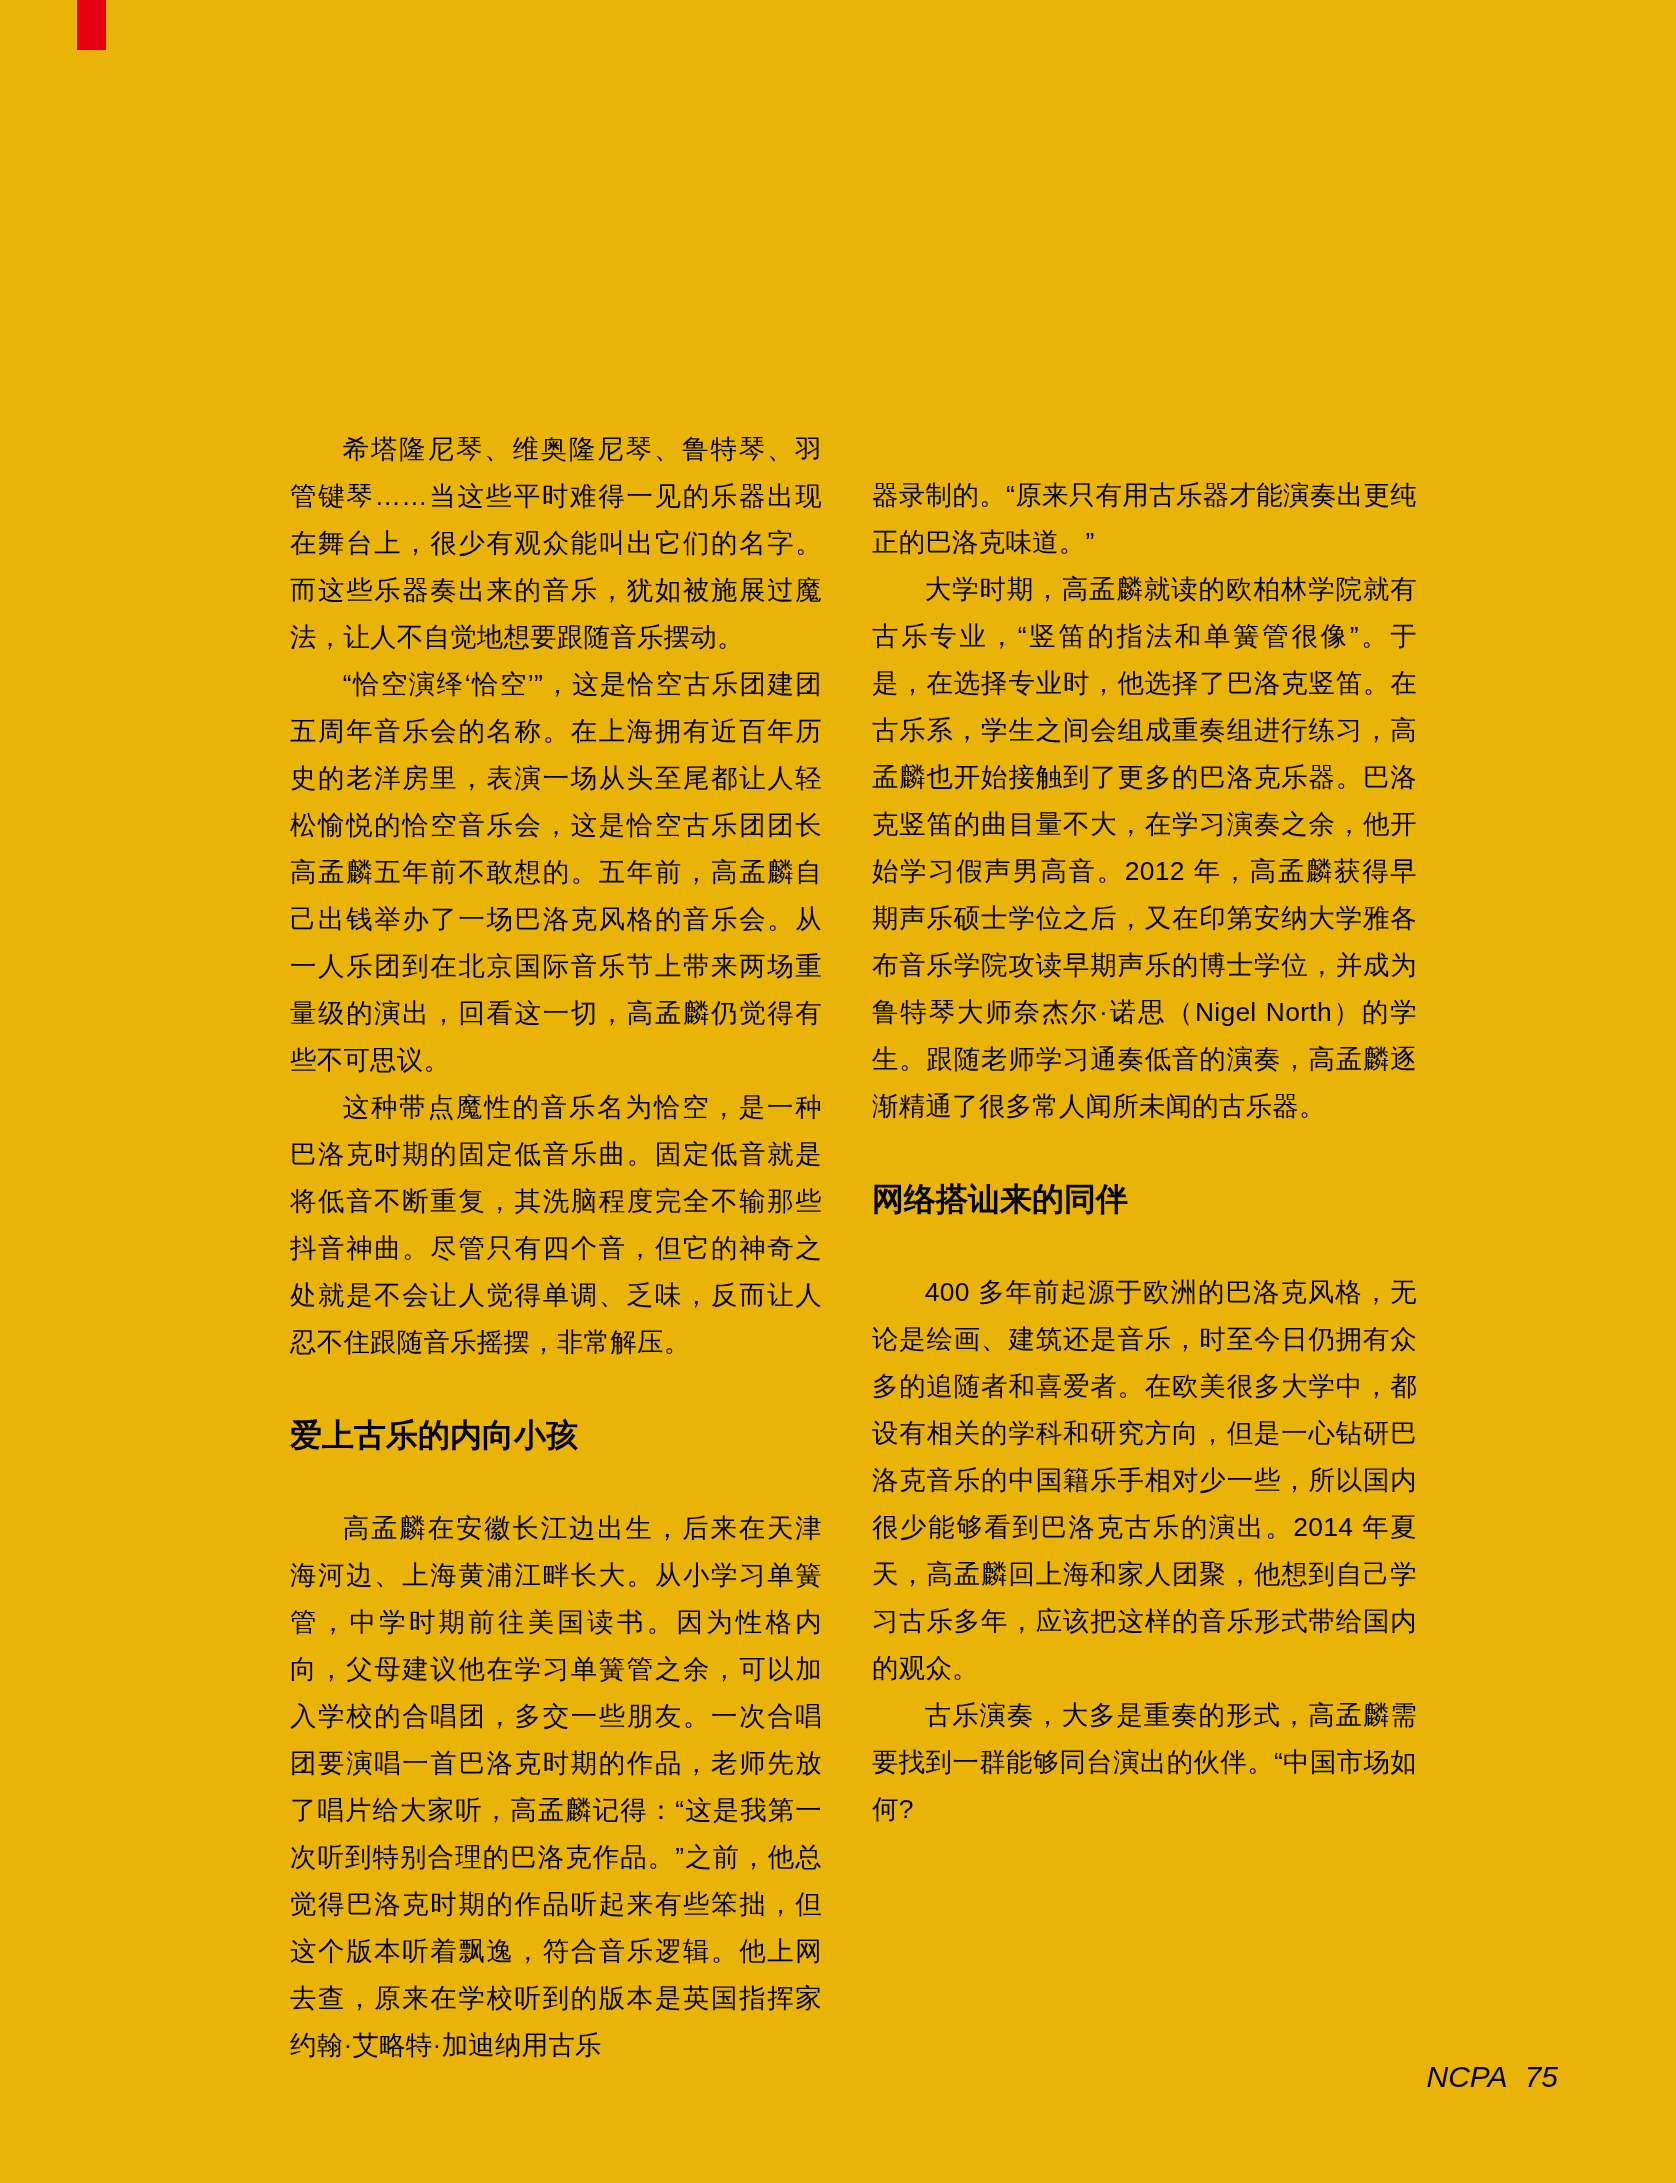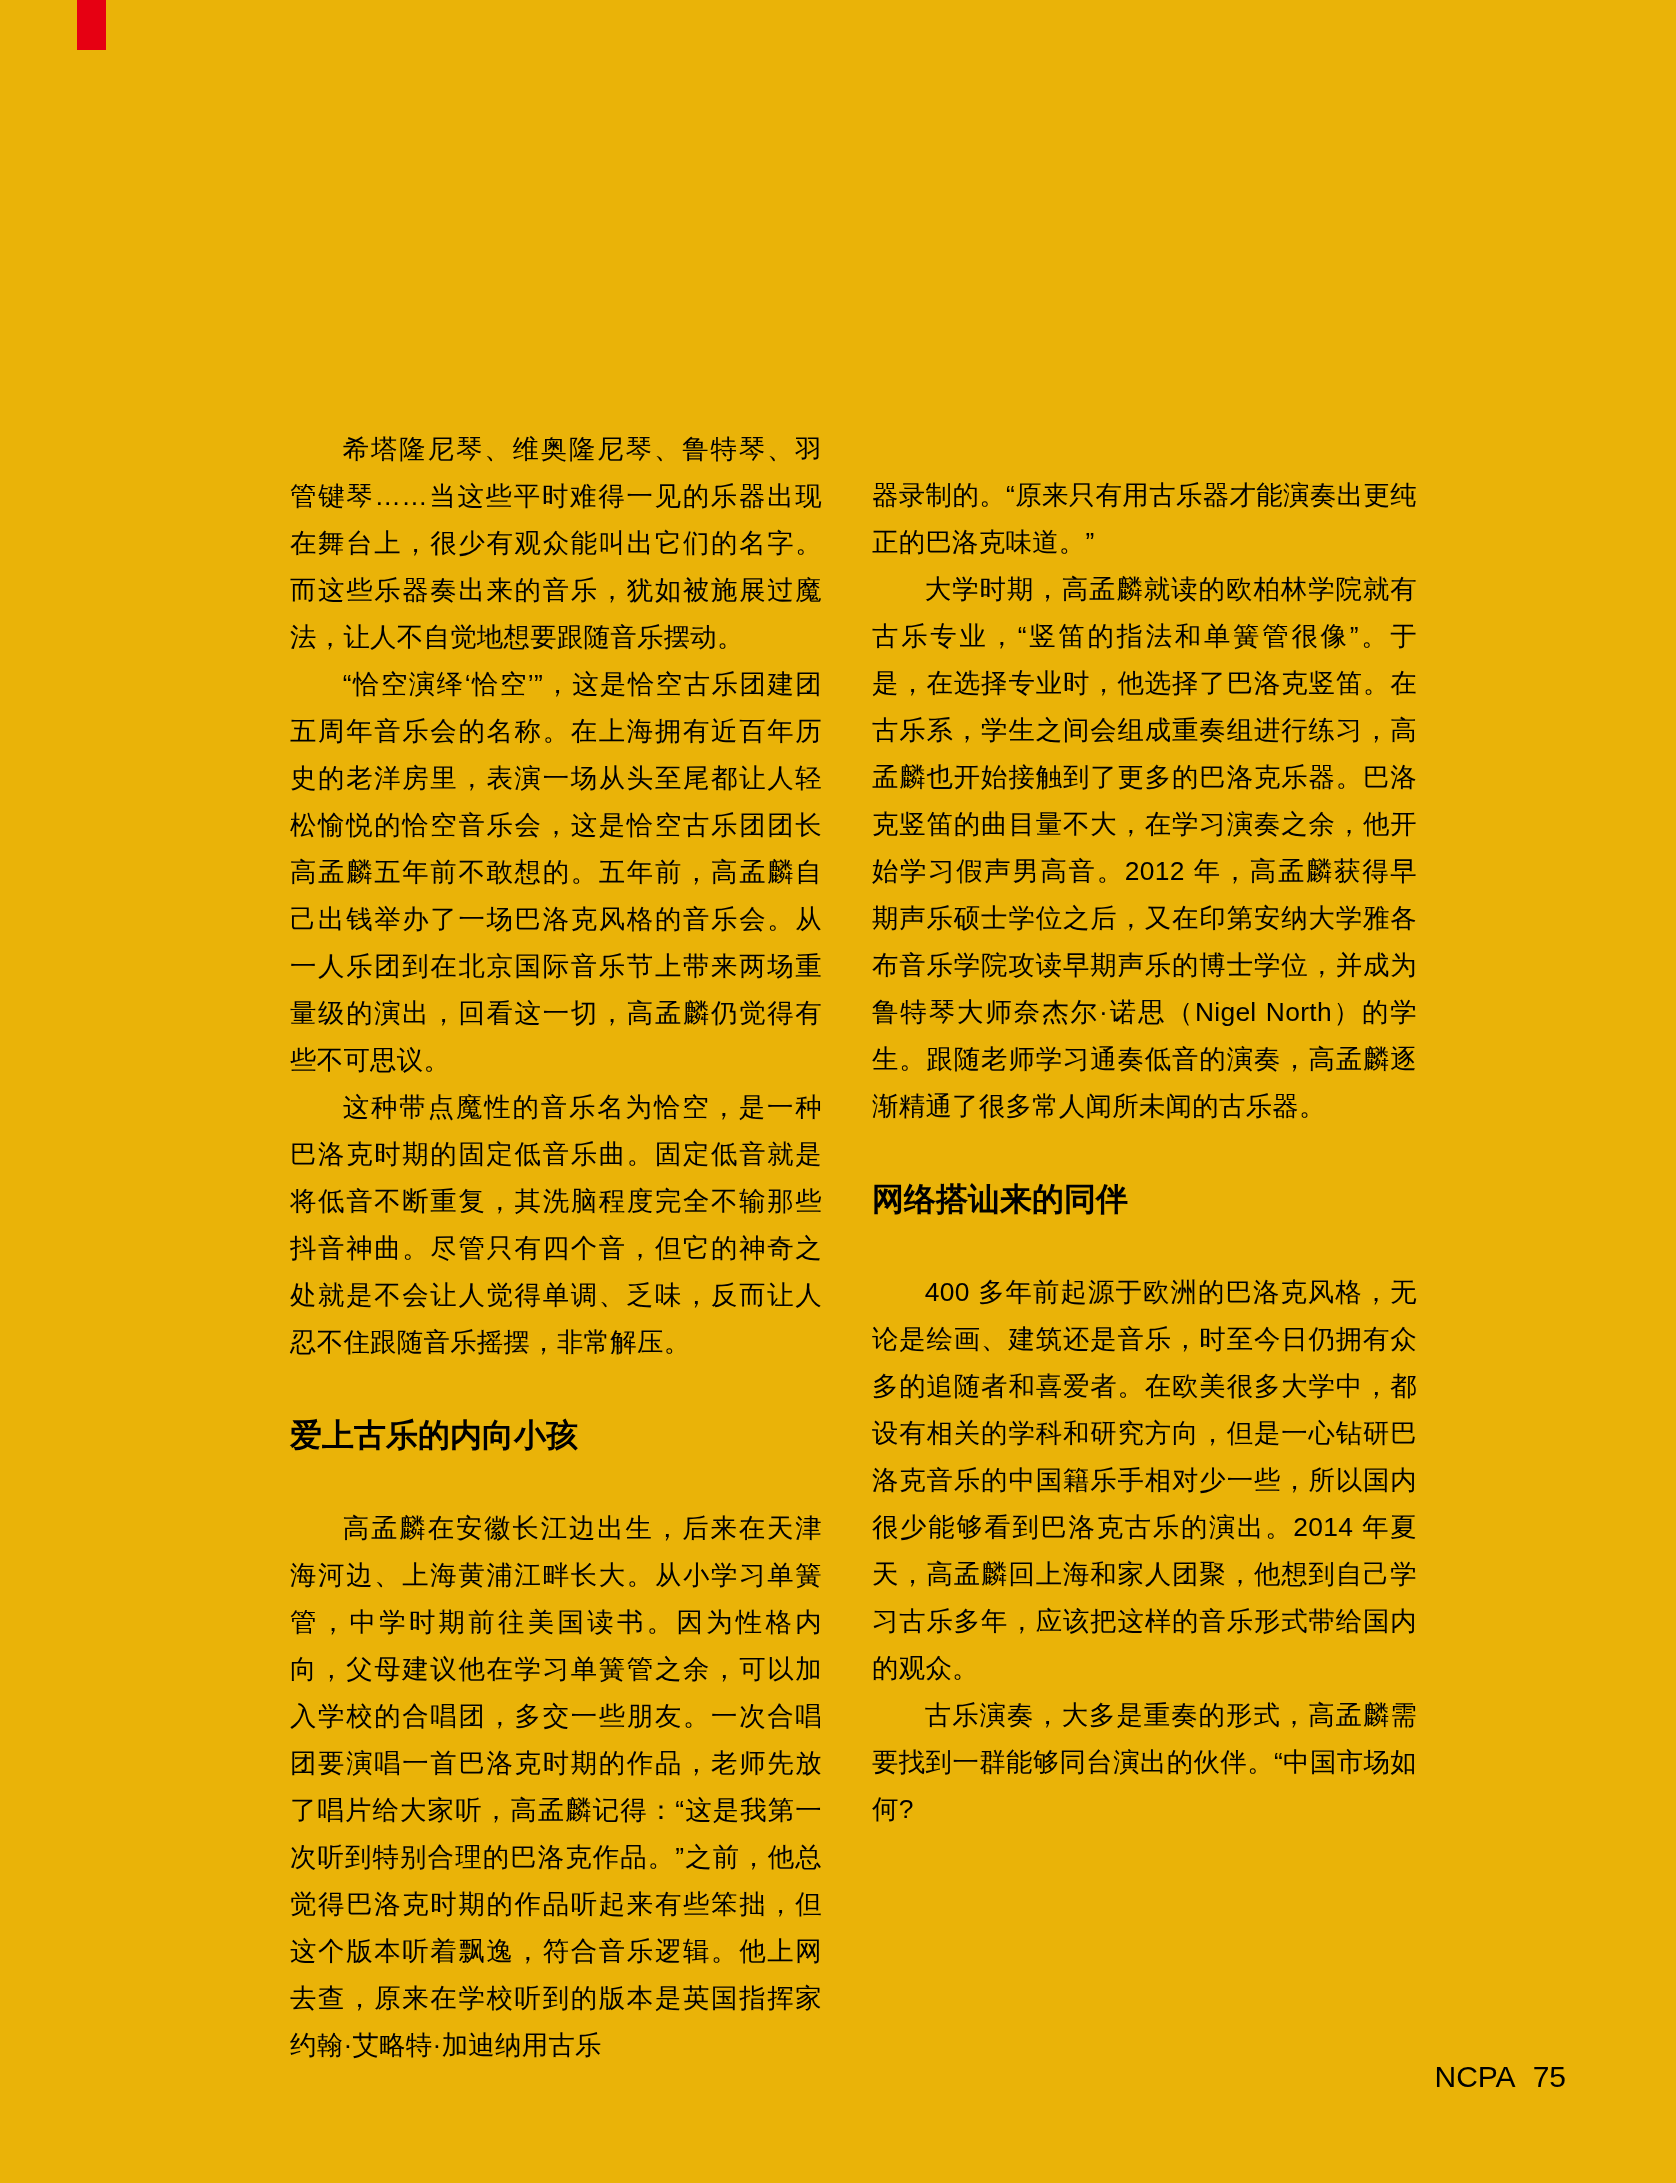--- a/index.html
+++ b/index.html
@@ -50,25 +50,26 @@
     font-size: 32px;
     line-height: 47px;
     font-weight: bold;
     text-indent: 0;
     letter-spacing: 0;
     text-align: left;
   }
   .footer {
     position: absolute;
     top: 2062px;
-    right: 110px;
+    right: 118px;
     font-size: 30px;
     line-height: 30px;
     color: #000000;
     white-space: nowrap;
+    font-style: italic;
   }
   .footer .pagenum {
     margin-left: 17px;
   }
 </style>
 </head>
 <body>
 
 <div class="page">
 

